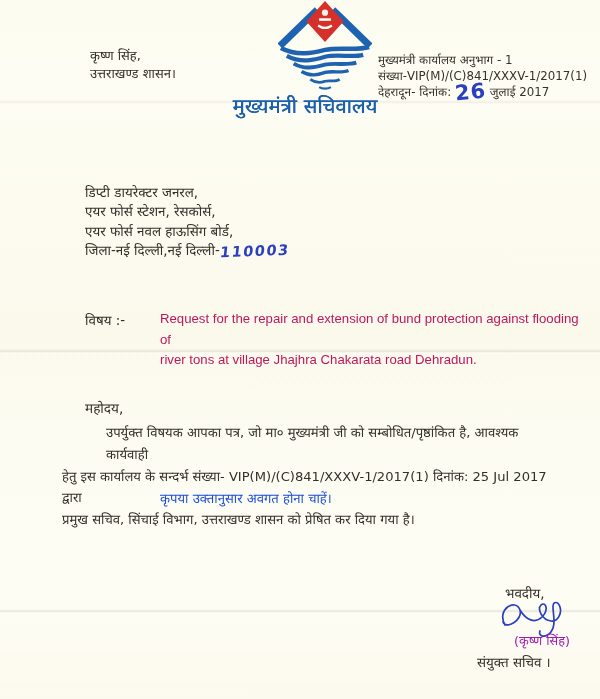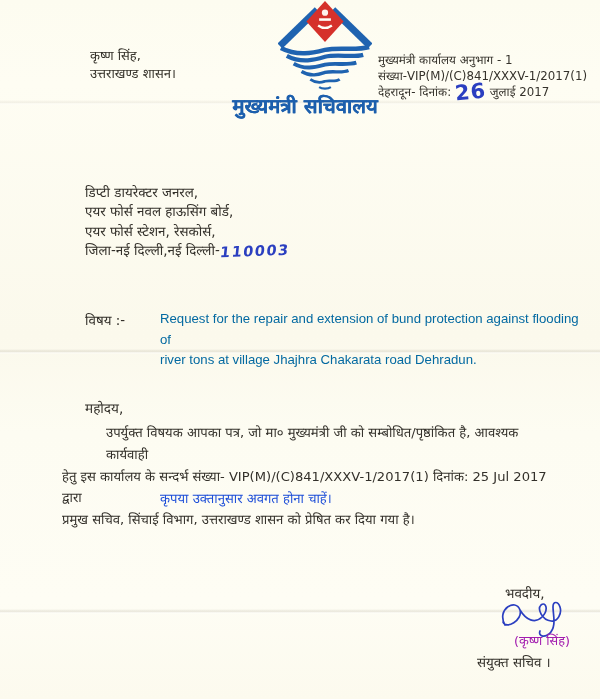--- a/index.html
+++ b/index.html
@@ -22,41 +22,41 @@
     background:linear-gradient(180deg, rgba(150,140,115,0) 0%, rgba(140,130,105,0.18) 45%, rgba(255,255,255,0.55) 80%, rgba(255,255,255,0) 100%);
   }
   .crease.light { opacity:.6; }
 
   .sender-block { left:55px; top:47px; font-size:13px; line-height:18px; color:#343129;margin-left:35px; }
 
   .logo-wrap { left:278px; top:0px; width:94px; height:92px; }
 
   .secretariat-title {
     left:225px; top:92px; width:160px; text-align:center;
-    font-size:20px; font-weight:bold; color:#1c5fad;
+    font-size:20px; font-weight:normal; color:#1c5fad;
     text-shadow:0.4px 0 #1c5fad;
     letter-spacing:0.2px;
   }
 
   .office-block { right:13px; top:52px; text-align:left; font-size:11.8px; line-height:16px; color:#35322b; }
   .hw { color:#2b3fc0; }
   .hw-day {
     display:inline-block; font-size:21px; line-height:10px;
     transform:rotate(-6deg); position:relative; top:3px;
     letter-spacing:1px; font-weight:bold;
   }
   .hw-pin {
     display:inline-block; font-size:14.5px; letter-spacing:1.5px;
     transform:rotate(-2deg) skewX(-8deg); position:relative; top:1px; font-weight:bold;
   }
 
   .recipient-block { left:85px; top:183px; font-size:13.4px; line-height:19.4px; color:#33302a; }
 
   .subject-label { left:85px; top:311px; font-size:13.4px; color:#33302a; }
-  .subject-text { left:160px; top:309px; width:428px; font-size:13.2px; line-height:20.5px; color:#0369a1; }
+  .subject-text { left:160px; top:309px; width:428px; font-size:13.2px; line-height:20.5px; color:#be185d; }
 
   .salutation { left:85px; top:398px; font-size:13.6px; color:#33302a; }
 
   .body-par { left:62px; top:422px; width:486px; font-size:13.1px; line-height:21.8px; color:#33302a; }
   .body-par .indent { padding-left:44px; }
   .body-closing { left:160px; top:489px; font-size:13.1px; color:#1d4ed8; }
 
   .valediction { left:505px; top:584px; font-size:13.4px; color:#33302a; }
   .signature-wrap { left:493px; top:597px; width:80px; height:42px; }
   .signatory-name { left:482px; top:631px; font-size:12.8px; color:#a21caf;margin-left:32px; }
@@ -101,22 +101,22 @@
   <div>संख्या-VIP(M)/(C)841/XXXV-1/2017(1)</div>
   <div>
     <span>देहरादून- दिनांक:</span>
     <span class="hw hw-day">26</span>
     <span>जुलाई 2017</span>
   </div>
 </div>
 
 <div class="abs recipient-block hindi">
   <div>डिप्टी डायरेक्टर जनरल,</div>
+  <div>एयर फोर्स स्टेशन, रेसकोर्स,</div>
   <div>एयर फोर्स नवल हाऊसिंग बोर्ड,</div>
-  <div>एयर फोर्स स्टेशन, रेसकोर्स,</div>
   <div>
     <span>जिला-नई दिल्ली,नई दिल्ली-</span><span class="hw hw-pin">110003</span>
   </div>
 </div>
 
 <div class="abs subject-label hindi">विषय :-</div>
 <div class="abs subject-text latin">
   <div>Request for the repair and extension of bund protection against flooding of</div>
   <div>river tons at village Jhajhra Chakarata road Dehradun.</div>
 </div>

